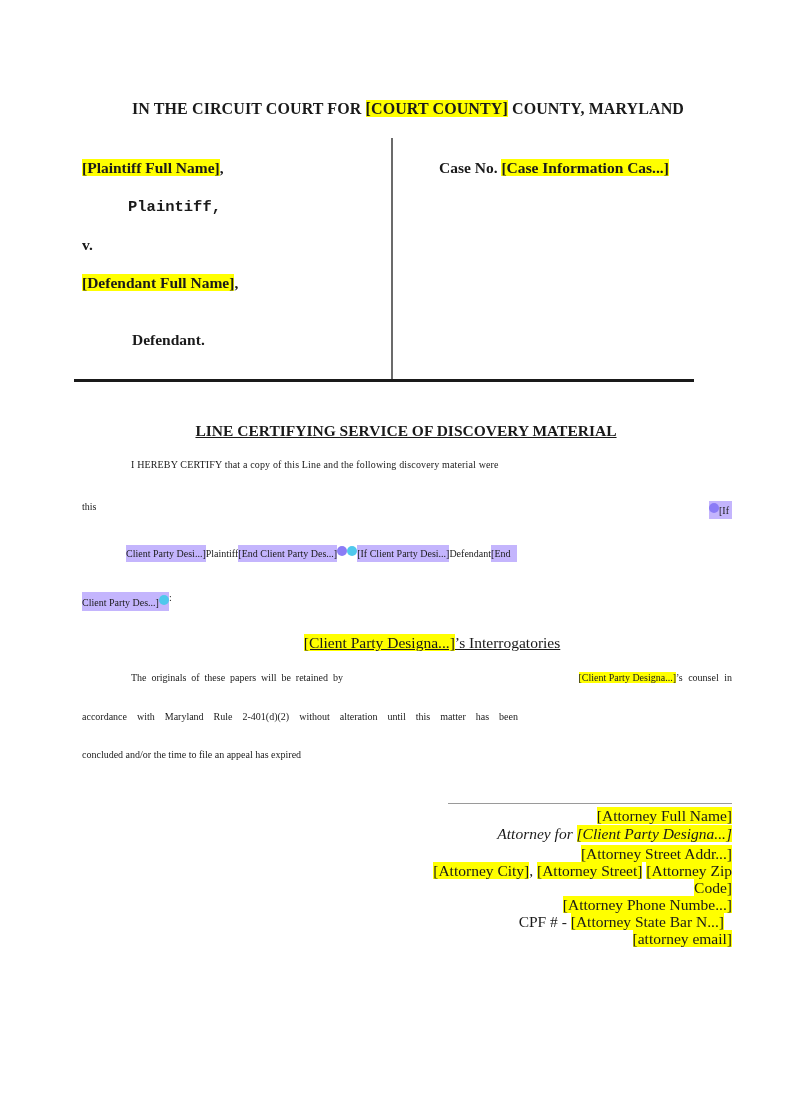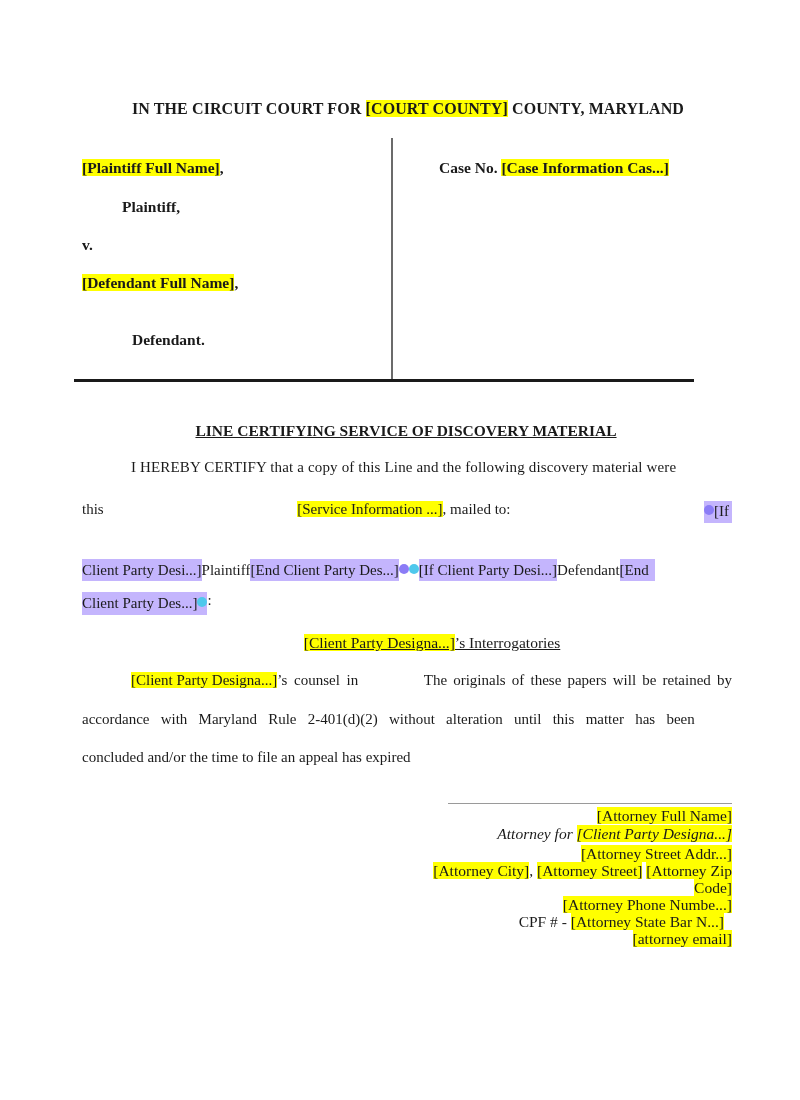--- a/index.html
+++ b/index.html
@@ -6,21 +6,21 @@
   body { width:800px; height:1100px; position:relative; overflow:hidden;
          font-family:"Liberation Serif", "DejaVu Serif", serif; color:#1a1a1a; }
   .abs { position:absolute; }
   .hl { background:#ffff00; }
   .gr { background:#c4b5fd; }
   .court-title { top:100px; left:8px; width:800px; text-align:center; font-weight:bold; font-size:16px; letter-spacing:0.1px; }
   .caption-divider-v { left:391px; top:138px; width:1.5px; height:242px; background:#6b6b6b; }
   .caption-divider-h { left:74px; top:379px; width:620px; height:3px; background:#1a1a1a; }
   .cap { font-weight:bold; font-size:15.5px; }
   .doc-title { top:422px; left:0; width:812px; text-align:center; font-weight:bold; font-size:15.5px; text-decoration:underline; }
-  .line { position:absolute; left:82px; width:650px; font-size:15px; white-space:nowrap; display:flex; justify-content:space-between; }
+  .line { position:absolute; left:82px; width:650px; font-size:10px; white-space:nowrap; display:flex; justify-content:space-between; }
   .line.left { justify-content:flex-start; }
   .dot { display:inline-block; width:10px; height:10px; border-radius:50%; vertical-align:1px; }
   .dot.purple { background:#8b7cf6; }
   .dot.cyan { background:#4fc8ec; }
   .sig-rule { left:448px; top:803px; width:284px; height:1px; background:#9a9a9a; }
   .sig { right:68px; text-align:right; font-size:15.5px; line-height:17px; white-space:nowrap; }
   .ital { font-style:italic; }
 </style>
 </head>
 <body>
@@ -28,59 +28,58 @@
 <div class="abs court-title">
   <span>IN THE CIRCUIT COURT FOR </span><span class="hl">[COURT COUNTY]</span><span> COUNTY, MARYLAND</span>
 </div>
 
 <div class="abs caption-divider-v"></div>
 <div class="abs caption-divider-h"></div>
 
 <div class="abs cap" style="left:82px; top:159px;">
   <span class="hl">[Plaintiff Full Name]</span><span>,</span>
 </div>
-<div class="abs cap" style="left:122px; top:198px;">Plaintiff,</div>
+<div class="abs cap" style="left:128px; top:198px;font-family:Liberation Mono, monospace;">Plaintiff,</div>
 <div class="abs cap" style="left:82px; top:236px;">v.</div>
 <div class="abs cap" style="left:82px; top:274px;">
   <span class="hl">[Defendant Full Name]</span><span>,</span>
 </div>
 <div class="abs cap" style="left:132px; top:331px;">Defendant.</div>
 
 <div class="abs cap" style="left:439px; top:159px;">
   <span>Case No. </span><span class="hl">[Case Information Cas...]</span>
 </div>
 
 <div class="abs doc-title">LINE CERTIFYING SERVICE OF DISCOVERY MATERIAL</div>
 
 <div class="line" style="top:459px; left:131px; width:601px;">
   <span style="letter-spacing:0.15px;">I HEREBY CERTIFY that a copy of this Line and the following discovery material were</span>
 </div>
 
 <div class="line" style="top:501px;">
   <span>this</span>
-  <span><span class="hl">[Service Information ...]</span><span>, mailed to:</span></span>
   <span class="gr" style="padding:2px 3px 3px 0;"><span class="dot purple"></span><span>[If</span></span>
 </div>
 
-<div class="line" style="top:562px;">
+<div class="line" style="top:546px;margin-left:44px;">
   <span><span class="gr" style="padding:3px 0;">Client Party Desi...]</span><span>Plaintiff</span><span class="gr" style="padding:3px 0;">[End Client Party Des...]</span><span class="dot purple"></span><span class="dot cyan"></span><span class="gr" style="padding:3px 0;">[If Client Party Desi...]</span><span>Defendant</span><span class="gr" style="padding:3px 6px 3px 0;">[End</span></span>
 </div>
 
 <div class="line left" style="top:592px;">
   <span class="gr" style="padding:3px 0;"><span>Client Party Des...]</span><span class="dot cyan"></span></span>
     <span>:</span>
 </div>
 
 <div class="abs" style="top:634px; left:0; width:864px; text-align:center; font-size:15.5px; text-decoration:underline;">
   <span class="hl">[Client Party Designa...]</span><span>’s Interrogatories</span>
 </div>
 
 <div class="line" style="top:672px; left:131px; width:601px;">
+  <span style="word-spacing:2.4px;">The originals of these papers will be retained by</span>
   <span><span class="hl">[Client Party Designa...]</span><span style="word-spacing:3px;">’s counsel in</span></span>
-  <span style="word-spacing:2.4px;">The originals of these papers will be retained by</span>
 </div>
 <div class="line" style="top:711px;">
   <span style="word-spacing:7.5px;">accordance with Maryland Rule 2-401(d)(2) without alteration until this matter has been</span>
 </div>
 <div class="line left" style="top:749px;">
   <span>concluded and/or the time to file an appeal has expired</span>
 </div>
 
 <div class="abs sig-rule"></div>
 

